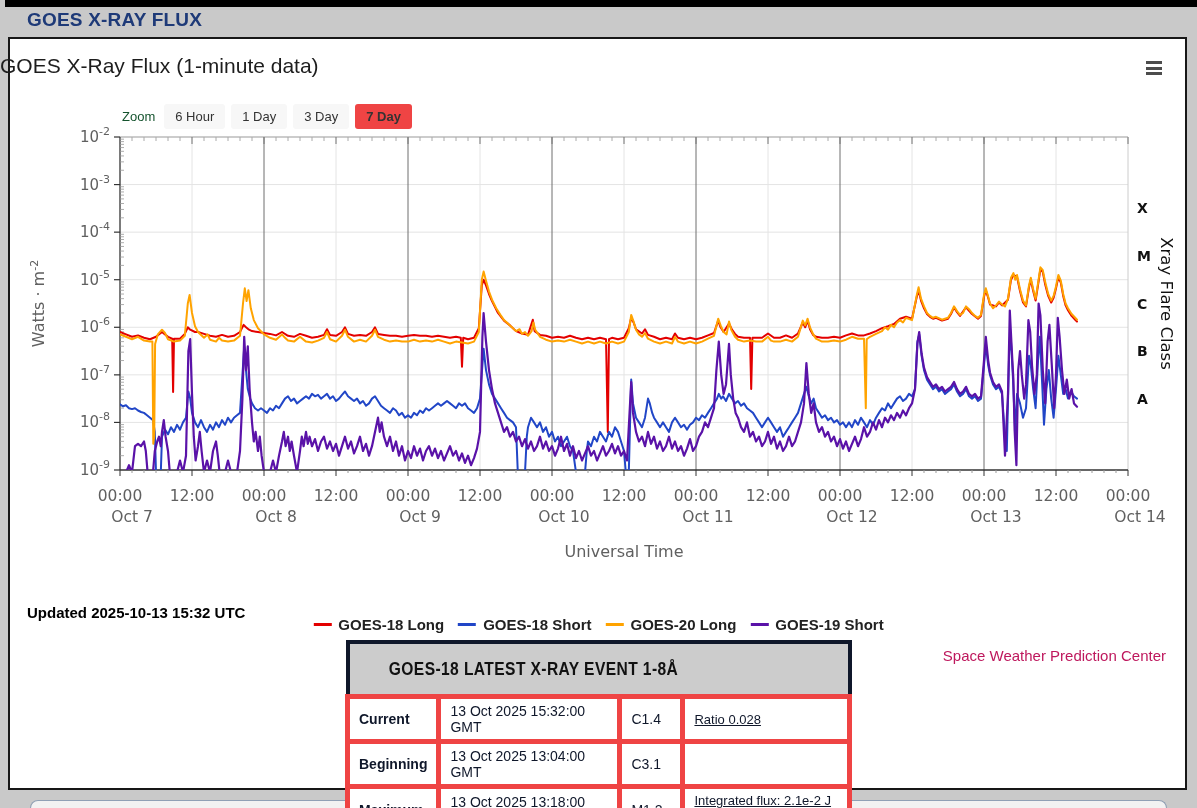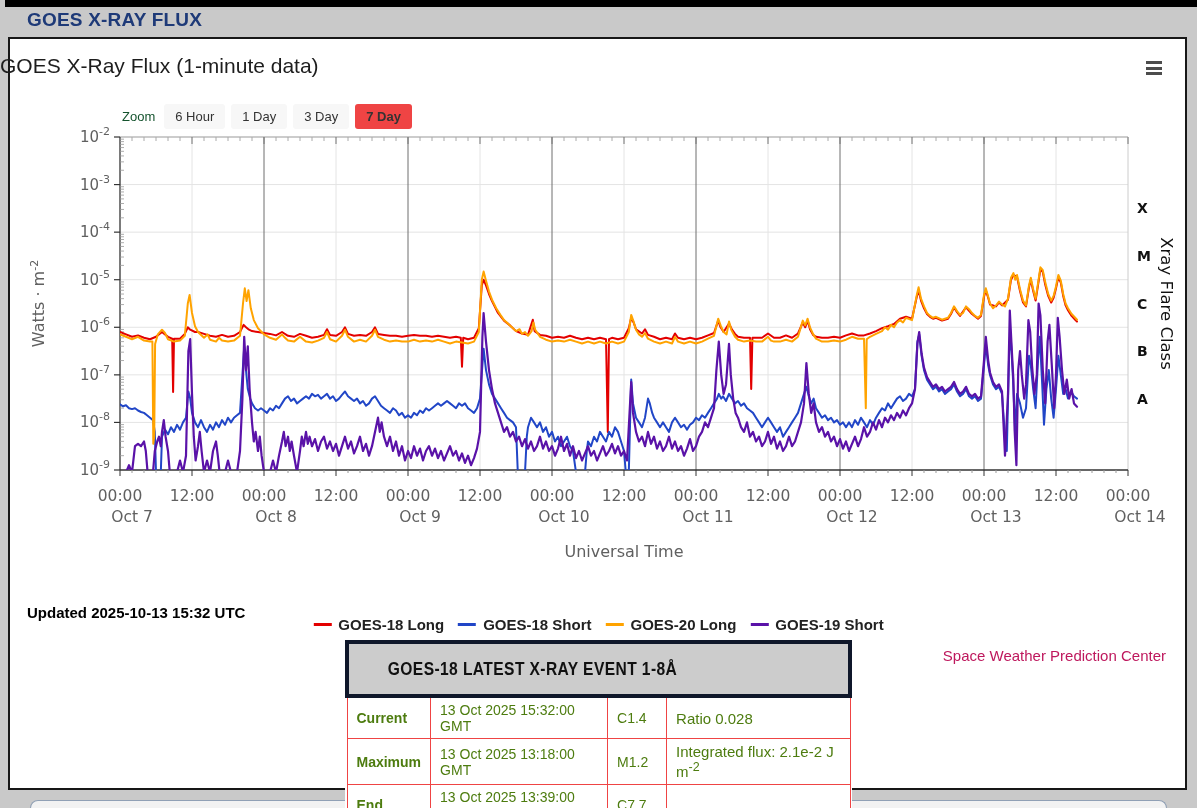--- a/index.html
+++ b/index.html
@@ -26,25 +26,25 @@
   .legend-swatch{display:inline-block;width:18px;height:3px;margin-right:7px;}
   .legend-label{font-size:15px;font-weight:600;color:#222;}
   #updated{position:absolute;left:27px;top:604px;font-size:15px;font-weight:bold;color:#000;z-index:4;}
   #credit{position:absolute;right:31px;top:607px;font-size:15px;color:#be185d;z-index:4;margin-top:40px;}
   #event-table{position:absolute;left:345px;top:640px;width:507px;border-collapse:collapse;
         z-index:4;background:#fff;}
   #event-table th{background:#ccc;border:4px solid #0f172a;height:36px;font-size:19px;
         font-weight:bold;color:#111;text-align:left;padding:7px;}
   #event-table th .cond{display:inline-block;transform:scaleX(0.82);transform-origin:center;
         letter-spacing:0.5px;white-space:nowrap;}
-  #event-table td{border:1px solid #ef4444;font-size:14px;color:#4d7c0f;padding:4px 9px;height:19px;}
+  #event-table td{border:5px solid #ef4444;font-size:14px;color:#0f172a;padding:4px 9px;height:19px;}
   #event-table td.lbl{font-weight:bold;width:62px;}
   #event-table td.tm{width:158px;}
   #event-table td.cls{width:40px;text-align:left;}
-  #event-table td.nt{font-size:15px;}
+  #event-table td.nt{font-size:13px;text-decoration:underline;}
   #bottom-stub{position:absolute;left:30px;top:800px;width:1135px;height:10px;background:#f2f2f2;
         border:1px solid #90a0b5;border-bottom:none;border-radius:8px 8px 0 0;}
 </style>
 </head>
 <body>
 
 <div id="page">
   <div id="top-bar"></div>
   <div id="header-title">GOES X-RAY FLUX</div>
 
@@ -405,20 +405,26 @@
         </tr>
     </thead>
     <tbody id="event-tbody">
         <tr>
           <td class="lbl">Current</td>
           <td class="tm">13 Oct 2025 15:32:00 GMT</td>
           <td class="cls">C1.4</td>
           <td class="nt">Ratio 0.028</td>
         </tr>
         <tr>
+          <td class="lbl">Beginning</td>
+          <td class="tm">13 Oct 2025 13:04:00 GMT</td>
+          <td class="cls">C3.1</td>
+          <td class="nt"></td>
+        </tr>
+        <tr>
           <td class="lbl">Maximum</td>
           <td class="tm">13 Oct 2025 13:18:00 GMT</td>
           <td class="cls">M1.2</td>
           <td class="nt">Integrated flux: 2.1e-2 J m<sup>-2</sup></td>
         </tr>
         <tr>
           <td class="lbl">End</td>
           <td class="tm">13 Oct 2025 13:39:00 GMT</td>
           <td class="cls">C7.7</td>
           <td class="nt"></td>

